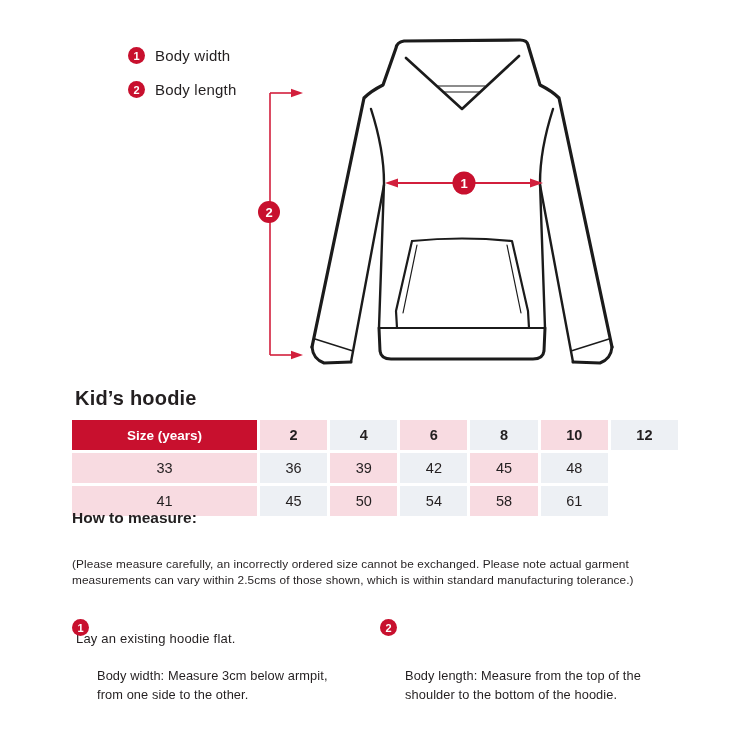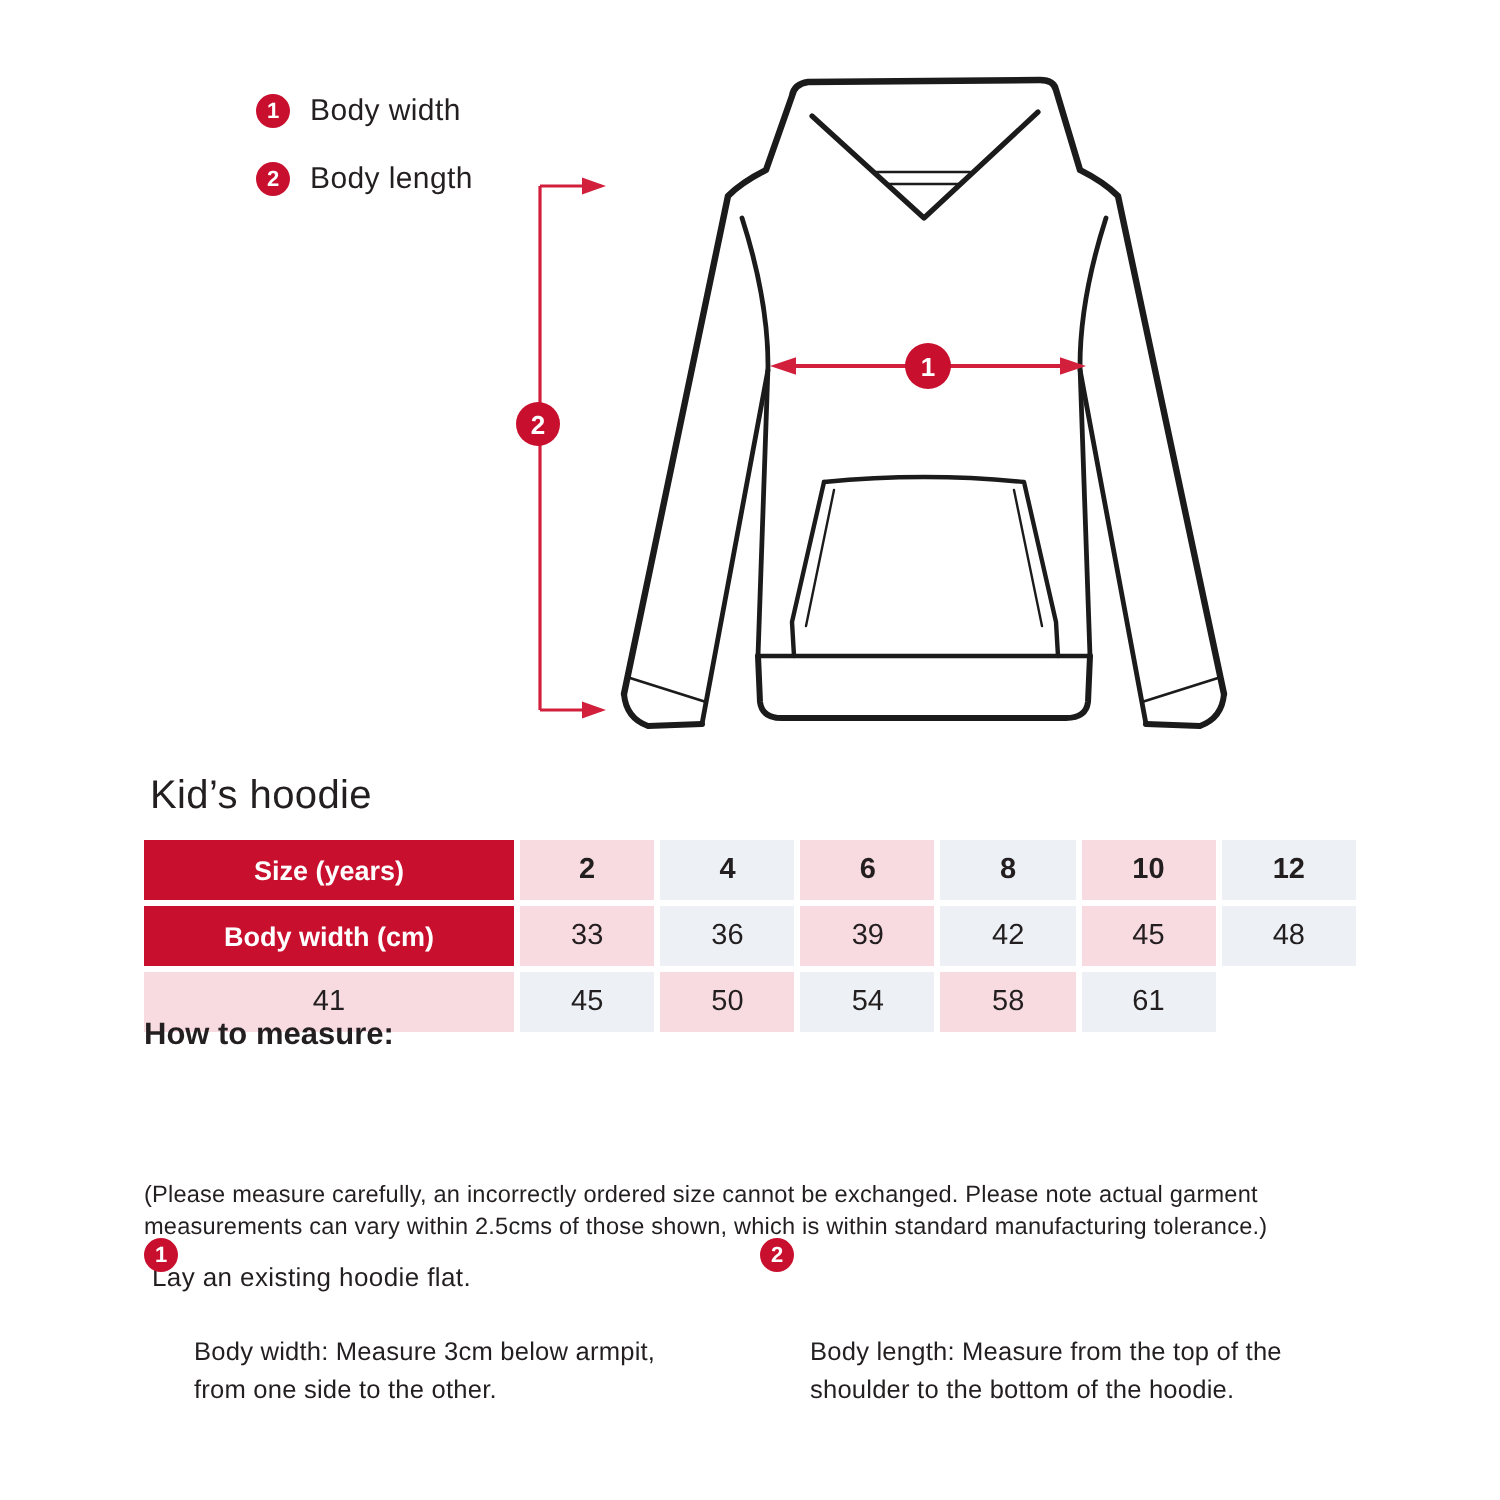--- a/index.html
+++ b/index.html
@@ -25,21 +25,21 @@
   .legend { position: absolute; left: 128px; top: 47px; }
   .legend-row { display: flex; align-items: center; gap: 10px; margin-bottom: 17px; }
   .legend-label { font-size: 15px; letter-spacing: 0.2px; }
 
   
   .diagram { position: absolute; left: 250px; top: 25px; width: 400px; height: 350px; }
 
   
   .title {
     position: absolute; left: 75px; top: 387px;
-    font-size: 20px; font-weight: 400; letter-spacing: 0.2px;
+    font-size: 20px; font-weight: 700; letter-spacing: 0.2px;
   }
 
   
   .size-table {
     position: absolute; left: 72px; top: 420px; width: 606px;
     display: grid; grid-template-rows: repeat(3, 30px); row-gap: 3px;
   }
   .t-row { display: grid; grid-template-columns: 185px repeat(6, 1fr); column-gap: 3px; }
   .t-cell { display: flex; align-items: center; justify-content: center; font-size: 14.5px; }
   .t-label { background: #c8102e; color: #ffffff; font-weight: 700; font-size: 13.5px; }
@@ -47,21 +47,21 @@
   .c-gray { background: #edf0f4; }
   .t-row.head .t-cell { font-weight: 700; }
 
   
   .howto-heading {
     position: absolute; left: 72px; top: 509px;
     font-size: 15.5px; font-weight: 700;
   }
   .disclaimer {
     position: absolute; left: 72px; top: 557px; width: 626px;
-    font-size: 11.8px; line-height: 1.34; letter-spacing: 0.1px; margin-top: 33px;
+    font-size: 11.8px; line-height: 1.34; letter-spacing: 0.1px;
   }
   .intro {
     position: absolute; left: 76px; top: 631px;
     font-size: 13px; letter-spacing: 0.2px;
   }
   .steps {
     position: absolute; left: 72px; top: 618px; width: 630px;
     display: flex; align-items: flex-start;
   }
   .step { display: flex; align-items: flex-start; gap: 8px; }
@@ -141,21 +141,20 @@
   <div class="t-row head">
     <div class="t-cell t-label">Size (years)</div>
     <div class="t-cell c-pink">2</div>
     <div class="t-cell c-gray">4</div>
     <div class="t-cell c-pink">6</div>
     <div class="t-cell c-gray">8</div>
     <div class="t-cell c-pink">10</div>
     <div class="t-cell c-gray">12</div>
   </div>
   <div class="t-row">
-    <div class="t-cell t-label">Body width (cm)</div>
     <div class="t-cell c-pink">33</div>
     <div class="t-cell c-gray">36</div>
     <div class="t-cell c-pink">39</div>
     <div class="t-cell c-gray">42</div>
     <div class="t-cell c-pink">45</div>
     <div class="t-cell c-gray">48</div>
   </div>
   <div class="t-row">
     <div class="t-cell c-pink">41</div>
     <div class="t-cell c-gray">45</div>

